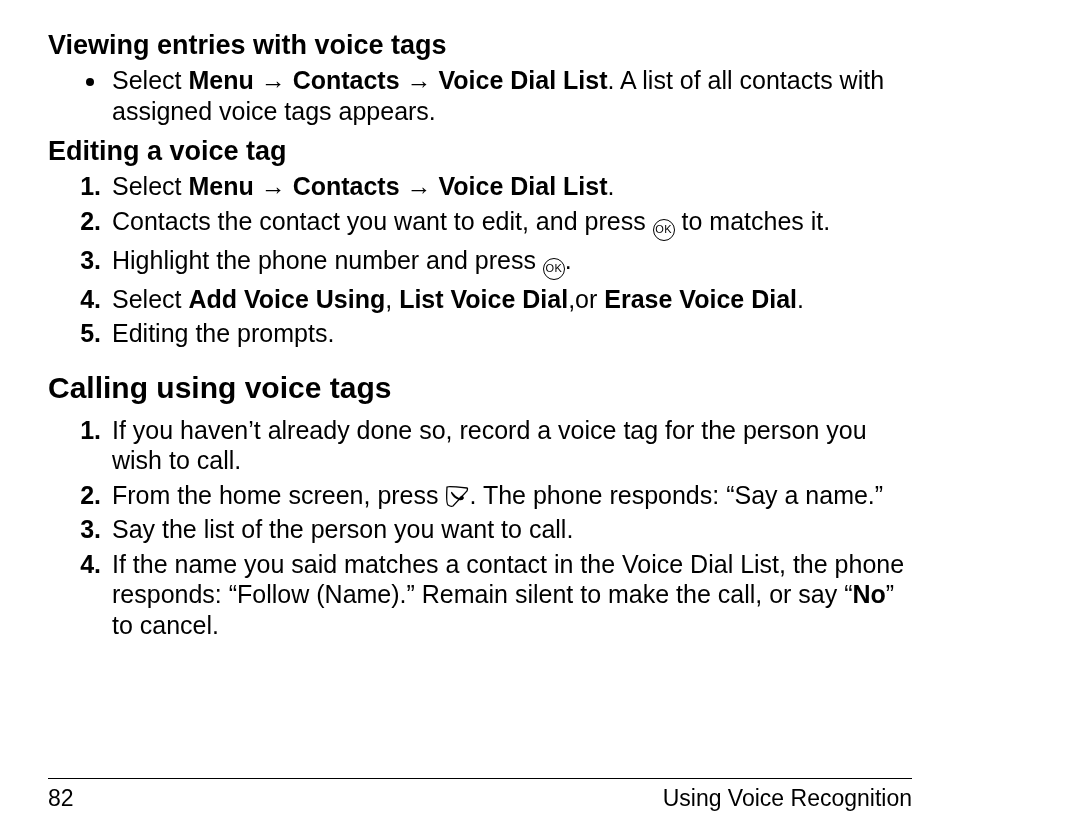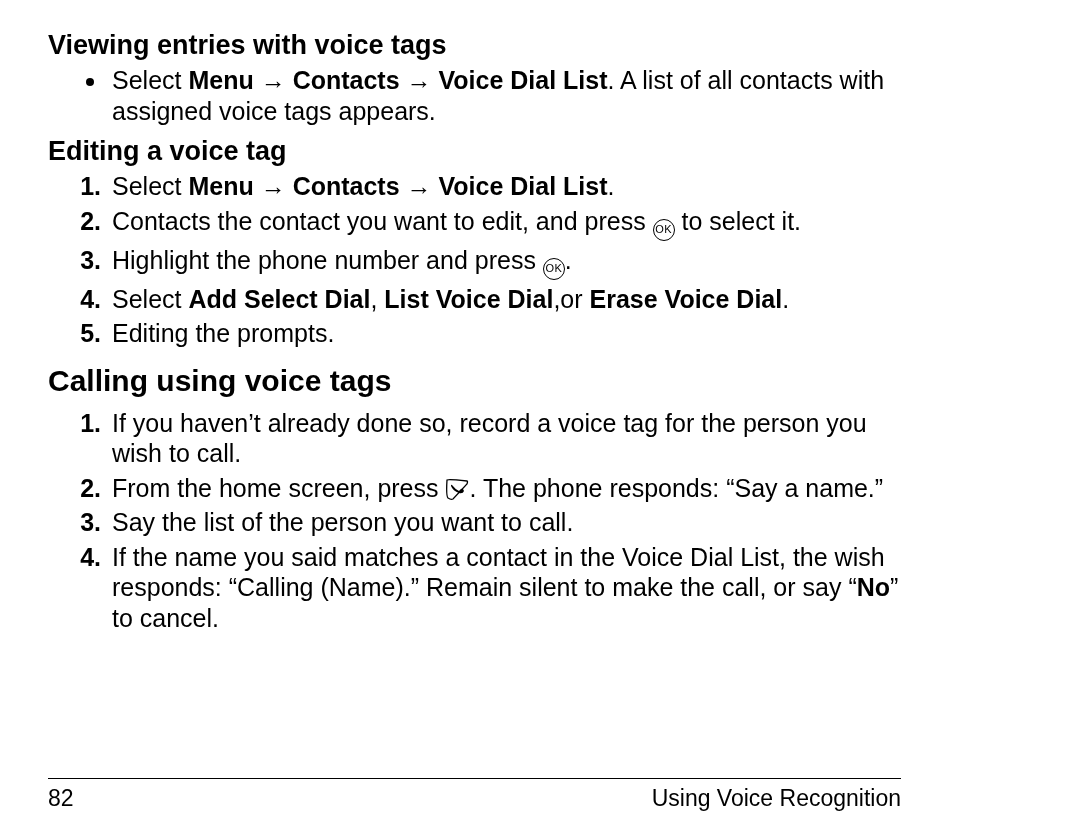--- a/index.html
+++ b/index.html
@@ -20,21 +20,21 @@
   }
   .h-sub {
     font-size: 27px;
     font-weight: bold;
     margin: 6px 0 4px 0;
     letter-spacing: 0;
   }
   .h-main {
     font-size: 30px;
     font-weight: bold;
-    margin: 15px 0 10px 0;
+    margin: 22px 0 10px 0;
   }
   ul.bullet, ol.num {
     margin: 2px 0 10px 0;
     padding-left: 60px;
   }
   ul.bullet { list-style: disc; }
   ol.num { list-style: decimal; }
   ul.bullet > li, ol.num > li {
     font-size: 25px;
     line-height: 1.22;
@@ -62,21 +62,21 @@
     padding-bottom: 1px;
     box-sizing: border-box;
   }
   .icon-call {
     display: inline-flex;
     vertical-align: -3px;
   }
   .footer {
     position: absolute;
     left: 48px;
-    right: 59px;
+    right: 48px;
     bottom: 22px;
   }
   .footer-line {
     border-top: 1.2px solid #000;
     height: 0;
     margin-bottom: 6px;
   }
   .footer-row {
     display: flex;
     justify-content: space-between;
@@ -94,27 +94,27 @@
       <span>Select </span><span class="b">Menu</span><span> → </span><span class="b">Contacts</span><span> → </span><span class="b">Voice Dial List</span><span>. A list of all contacts with assigned voice tags appears.</span>
     </li>
   </ul>
 
   <div class="h-sub">Editing a voice tag</div>
   <ol class="num">
     <li>
       <span>Select </span><span class="b">Menu</span><span> → </span><span class="b">Contacts</span><span> → </span><span class="b">Voice Dial List</span><span>.</span>
     </li>
     <li>
-      <span>Contacts the contact you want to edit, and press </span><span class="icon-ok">OK</span><span> to select it.</span>
+      <span>Contacts the contact you want to edit, and press </span><span class="icon-ok">OK</span><span> to matches it.</span>
     </li>
     <li>
       <span>Highlight the phone number and press </span><span class="icon-ok">OK</span><span>.</span>
     </li>
     <li>
-      <span>Select </span><span class="b">Add Select Dial</span><span>, </span><span class="b">List Voice Dial</span><span>,or </span><span class="b">Erase Voice Dial</span><span>.</span>
+      <span>Select </span><span class="b">Add Voice Using</span><span>, </span><span class="b">List Voice Dial</span><span>,or </span><span class="b">Erase Voice Dial</span><span>.</span>
     </li>
     <li>
       <span>Editing the prompts.</span>
     </li>
   </ol>
 
   <div class="h-main">Calling using voice tags</div>
   <ol class="num">
     <li>
       <span>If you haven’t already done so, record a voice tag for the person you wish to call.</span>
@@ -124,21 +124,21 @@
           <svg width="24" height="22" viewBox="0 0 24 22">
             <path d="M2 2 Q3 1 22 3 Q23 3 22 6 L8 21 Q6 22 3 20 Q1 18 2 2 Z" fill="none" stroke="#000" stroke-width="1.3"></path>
             <path d="M7 7 Q10 11 14 13 L16 11 Q17 10.5 18 11 L19 13 Q18 16 14 15 Q8 13 6 8 Q6 6 7 7 Z" fill="#000"></path>
           </svg>
         </span><span>. The phone responds: “Say a name.”</span>
     </li>
     <li>
       <span>Say the list of the person you want to call.</span>
     </li>
     <li>
-      <span>If the name you said matches a contact in the Voice Dial List, the wish responds: “Calling (Name).” Remain silent to make the call, or say “</span><span class="b">No</span><span>” to cancel.</span>
+      <span>If the name you said matches a contact in the Voice Dial List, the phone responds: “Follow (Name).” Remain silent to make the call, or say “</span><span class="b">No</span><span>” to cancel.</span>
     </li>
   </ol>
 
   <div class="footer">
     <div class="footer-line"></div>
     <div class="footer-row">
       <span>82</span>
       <span>Using Voice Recognition</span>
     </div>
   </div>

